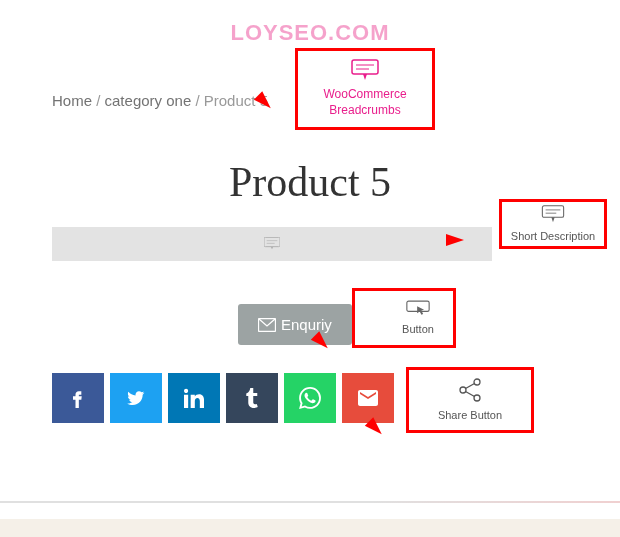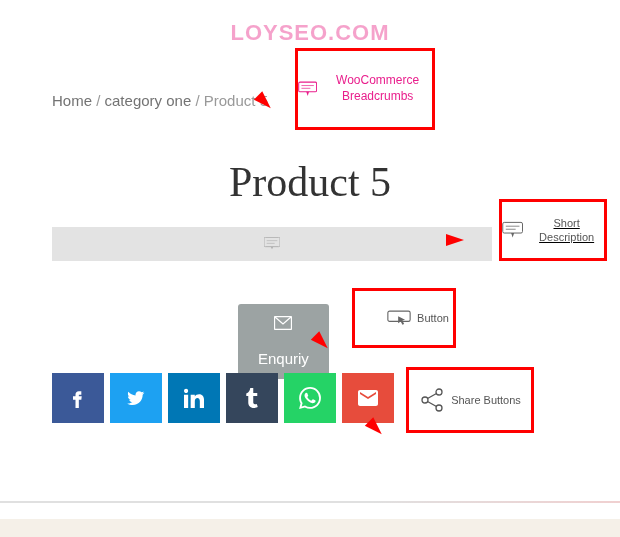--- a/index.html
+++ b/index.html
@@ -70,23 +70,22 @@
       top: 304px;
       left: 238px;
       background: #9ca3a3;
       color: #fff;
       border: none;
       padding: 12px 20px;
       font-size: 15px;
       border-radius: 3px;
       display: flex;
       align-items: center;
-      gap: 20px;
+      gap: 5px;
       cursor: pointer;
-      flex-direction: column;
     }
     .share-row {
       position: absolute;
       top: 373px;
       left: 52px;
       display: flex;
       gap: 6px;
     }
     .share-btn {
       width: 52px;
@@ -100,21 +99,21 @@
     .share-tw { background: #1da1f2; }
     .share-li { background: #0077b5; }
     .share-tu { background: #35465c; }
     .share-wa { background: #25d366; }
     .share-em { background: #e74c3c; }
     .callout {
       position: absolute;
       border: 3px solid #ff0000;
       background: #fff;
       display: flex;
-      flex-direction: row;
+      flex-direction: column;
       align-items: center;
       justify-content: center;
       gap: 6px;
     }
     .callout-label {
       font-size: 11px;
       color: #555;
       text-align: center;
       line-height: 1.3;
     }
@@ -125,22 +124,21 @@
       height: 82px;
     }
     .callout-breadcrumbs .callout-label {
       color: #e91e8c;
       font-size: 12px;
     }
     .callout-shortdesc {
       top: 199px;
       left: 499px;
       width: 108px;
-      height: 62px;
-      text-decoration: underline;
+      height: 50px;
     }
     .callout-button {
       top: 288px;
       left: 352px;
       width: 104px;
       height: 60px;
       padding-left: 28px;
     }
     .callout-share {
       top: 367px;
@@ -295,20 +293,20 @@
   </div>
 
 <div class="callout callout-share">
   <svg width="26" height="24" viewBox="0 0 26 24">
     <circle cx="20" cy="4" r="3" fill="none" stroke="#555" stroke-width="1.3"></circle>
     <circle cx="6" cy="12" r="3" fill="none" stroke="#555" stroke-width="1.3"></circle>
     <circle cx="20" cy="20" r="3" fill="none" stroke="#555" stroke-width="1.3"></circle>
     <line x1="8.5" y1="10.5" x2="17.5" y2="5.5" stroke="#555" stroke-width="1.3"></line>
     <line x1="8.5" y1="13.5" x2="17.5" y2="18.5" stroke="#555" stroke-width="1.3"></line>
   </svg>
-  <span class="callout-label">Share Buttons</span>
+  <span class="callout-label">Share Button</span>
 </div>
 <div class="arrow arrow-sh">
     <div class="arrow-shape"></div>
   </div>
 
 <div class="footer-line"></div>
 <div class="footer-bottom"></div>
 
 </body></html>

